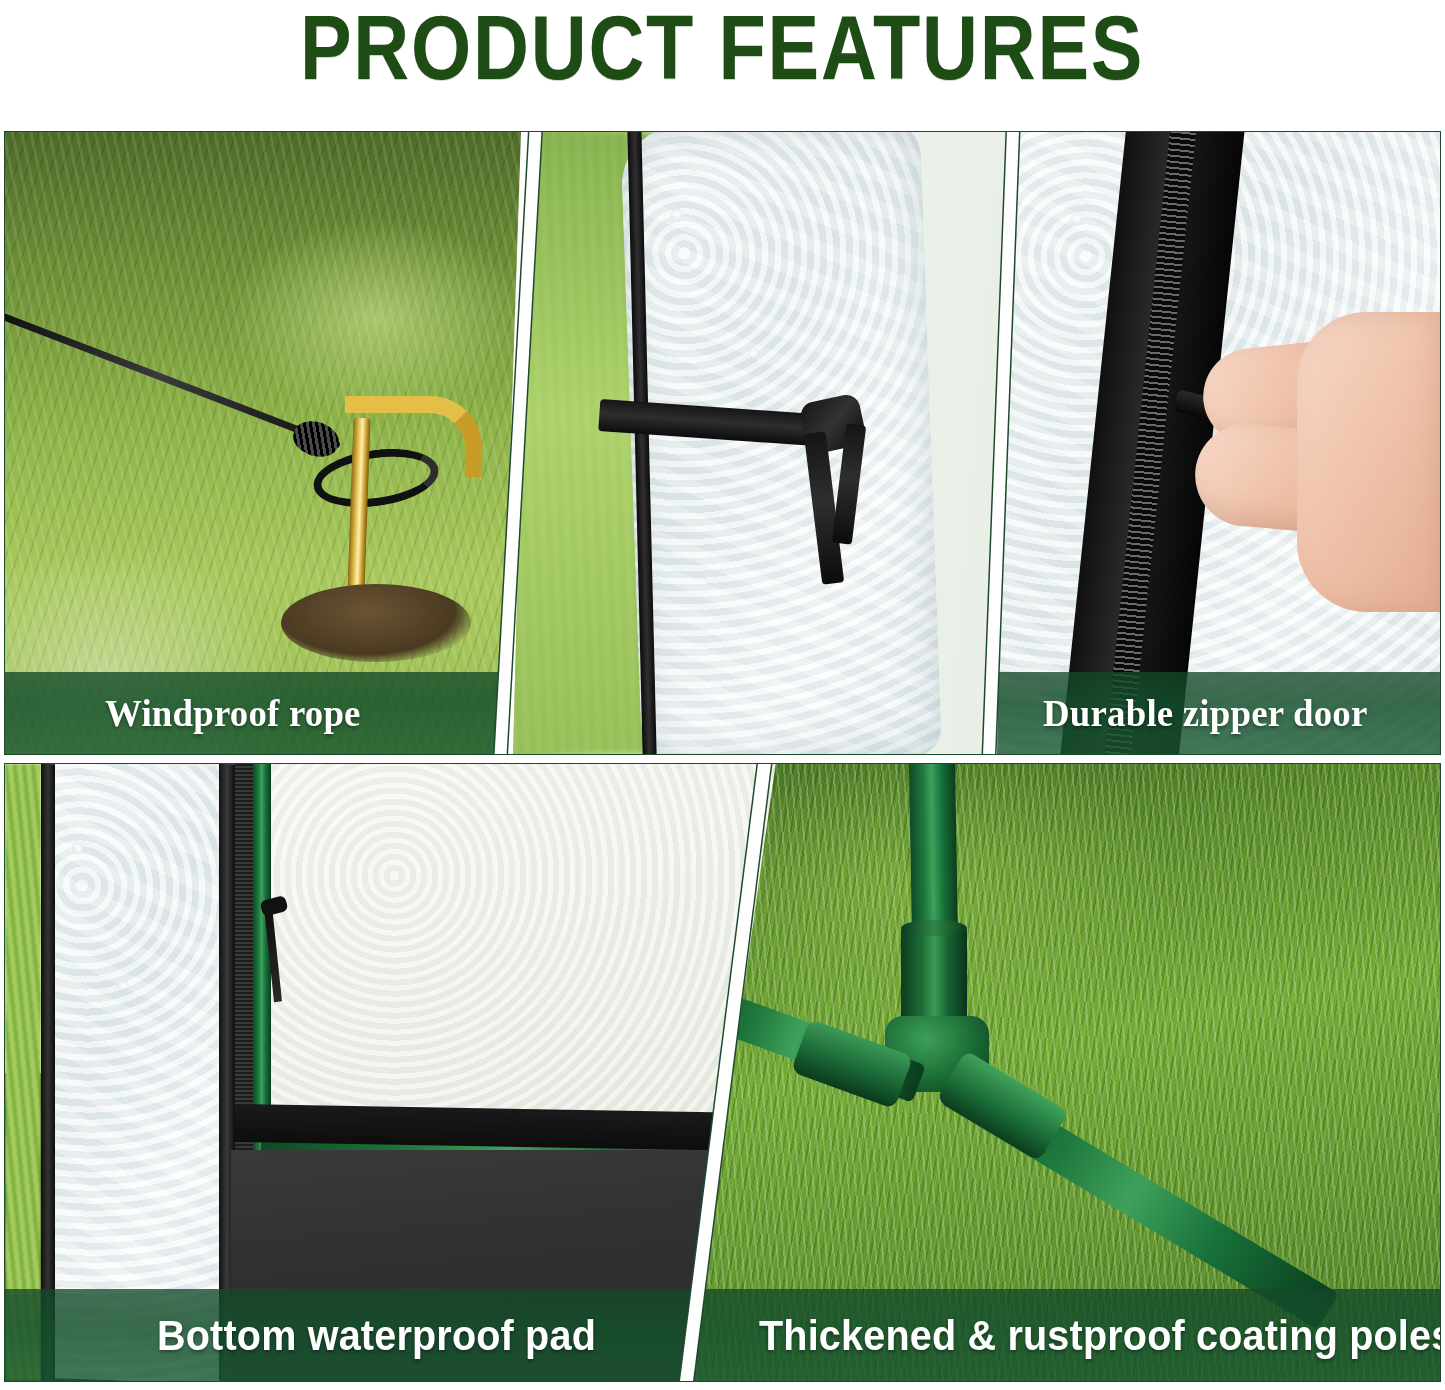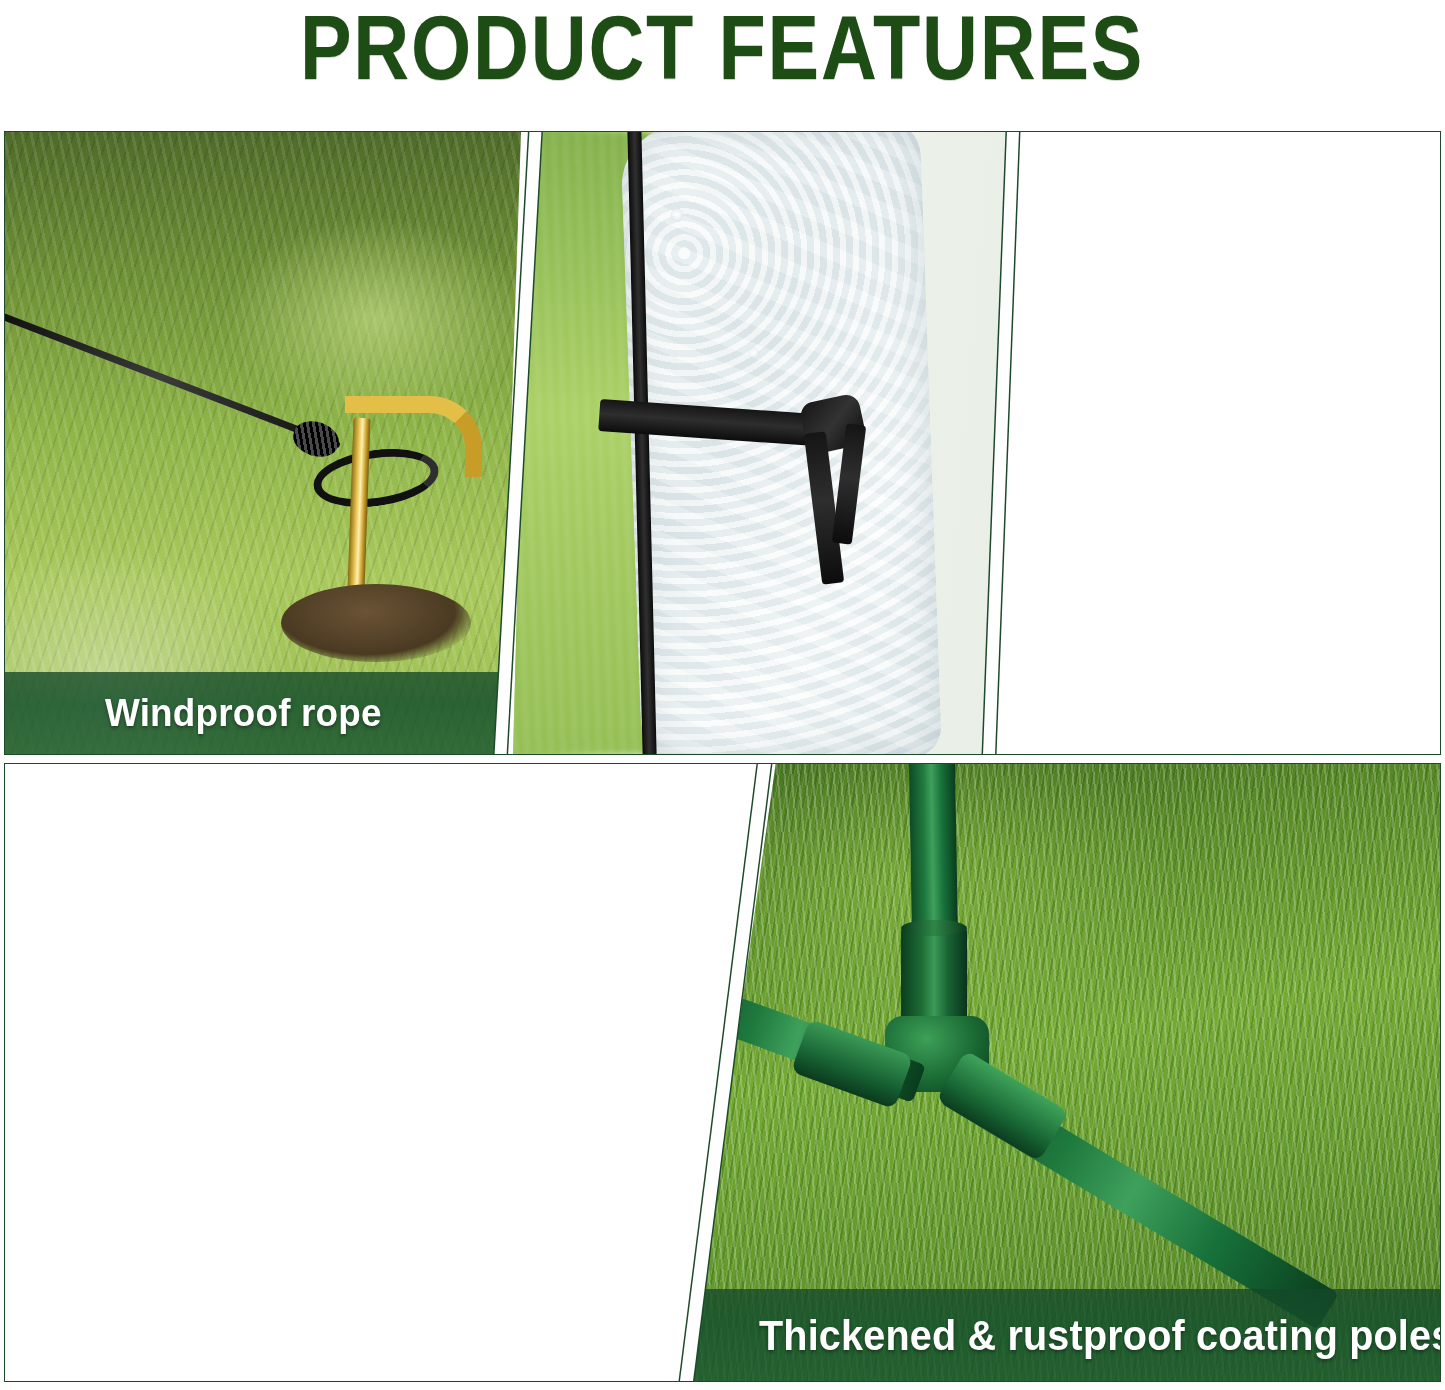--- a/index.html
+++ b/index.html
@@ -31,21 +31,21 @@
   }
 
   
   #collage{
     position:absolute;
     left:4px;top:131px;
     width:1437px;height:1251px;
   }
   .photo-row{position:absolute;left:0;width:100%;overflow:hidden;
     border:1.5px solid #1e4a2c;box-sizing:border-box;background:#fff;}
-  #row-top{top:0;height:624px;}
+  #row-top{top:0;height:624px;font-family:Liberation Serif, serif;}
   #row-bottom{top:632px;height:619px;}
 
   
   .cell{position:absolute;top:0;height:100%;overflow:hidden;}
   .cell .art{position:absolute;inset:0;}
 
   
   .grass-bg{
     background:
       radial-gradient(ellipse 60% 35% at 20% 88%, rgba(255,255,255,.35), transparent 60%),
@@ -172,24 +172,79 @@
 
         <div style="position:absolute;left:290px;top:266px;width:60px;height:52px;border-radius:14px;
                     background:linear-gradient(140deg,#151515,#333 50%,#0a0a0a);transform:rotate(-12deg);"></div>
         <div class="strap" style="left:300px;top:300px;width:22px;height:152px;transform:rotate(-7deg);border-radius:4px;"></div>
         <div class="strap" style="left:326px;top:292px;width:20px;height:120px;transform:rotate(7deg);border-radius:4px;"></div>
       </div>
     </div>
 
     <div class="divider" style="left:990px;transform:skewX(-2.2deg);"></div>
 
+    <div class="cell" style="left:992px;width:445px;clip-path:polygon(2.6% 0,100% 0,100% 100%,0 100%);">
+      <div class="art bubble-bg">
+
+        <div class="zip-tape" style="left:96px;top:-30px;width:118px;height:690px;transform:rotate(6deg);"></div>
+        <div class="zip-teeth" style="left:140px;top:-30px;width:26px;height:690px;transform:rotate(6deg);"></div>
+
+        <div style="position:absolute;left:178px;top:264px;width:58px;height:22px;border-radius:5px;
+                    background:linear-gradient(180deg,#2a2a2a,#070707);transform:rotate(14deg);"></div>
+
+        <div class="finger" style="left:206px;top:212px;width:180px;height:96px;border-radius:52px 14px 14px 52px;transform:rotate(-6deg);
+                    box-shadow:inset -12px -8px 22px rgba(190,140,115,.45);"></div>
+        <div class="finger" style="left:198px;top:296px;width:190px;height:102px;border-radius:56px 16px 16px 56px;transform:rotate(5deg);
+                    box-shadow:inset -14px -10px 24px rgba(190,140,115,.45);"></div>
+        <div class="finger" style="left:300px;top:180px;width:160px;height:300px;border-radius:70px 0 0 70px;
+                    box-shadow:inset -16px 0 30px rgba(190,140,115,.4);"></div>
+      </div>
+      <div class="label-band">
+        <span class="label-text" style="margin-left:46px;">Durable zipper door</span>
+      </div>
+    </div>
   </div>
 
   <div class="photo-row" id="row-bottom">
 
+    <div class="cell" style="left:0;width:772px;clip-path:polygon(0 0,100% 0,89% 100%,0 100%);">
+      <div class="art" style="background:linear-gradient(180deg,#eef0e7 0%,#e8ebe0 50%,#2b2b2b 50.1%,#242424 100%);">
+
+        <div style="position:absolute;left:0;top:0;width:36px;height:100%;
+                    background:repeating-linear-gradient(84deg,#7fb03f 0 4px,#a4cc62 4px 9px);filter:blur(1px);"></div>
+
+        <div class="bubble-bg" style="position:absolute;left:40px;top:0;width:186px;height:100%;transform:skewY(2deg);"></div>
+        <div style="position:absolute;left:36px;top:0;width:14px;height:100%;
+                    background:linear-gradient(90deg,#101010,#343434 50%,#0d0d0d);transform:skewY(2deg);"></div>
+        <div style="position:absolute;left:214px;top:0;width:16px;height:100%;
+                    background:linear-gradient(90deg,#121212,#3a3a3a 50%,#0e0e0e);transform:skewY(2deg);"></div>
+
+        <div style="position:absolute;left:230px;top:0;width:32px;height:390px;
+                    background:repeating-linear-gradient(0deg,#1c1c1c 0 2px,#3a3a3a 2px 4px);"></div>
+
+        <div class="wall-bg" style="position:absolute;left:262px;top:0;width:510px;height:372px;"></div>
+
+        <div class="pole" style="left:248px;top:0;width:18px;height:390px;"></div>
+
+        <div class="pole" style="left:256px;top:372px;width:516px;height:16px;transform:rotate(1deg);transform-origin:left center;"></div>
+
+        <div style="position:absolute;left:230px;top:340px;width:542px;height:38px;
+                    background:linear-gradient(180deg,#1a1a1a,#0d0d0d);transform:rotate(1deg);transform-origin:left center;"></div>
+
+        <div class="pad-bg" style="position:absolute;left:226px;top:386px;width:546px;height:233px;"></div>
+
+        <div style="position:absolute;left:264px;top:142px;width:8px;height:96px;
+                    background:linear-gradient(180deg,#0e0e0e,#2a2a2a);transform:rotate(-6deg);"></div>
+        <div style="position:absolute;left:256px;top:134px;width:26px;height:16px;border-radius:6px;
+                    background:#121212;transform:rotate(-14deg);"></div>
+      </div>
+      <div class="label-band">
+        <span class="label-text" style="margin-left:152px;">Bottom waterproof pad</span>
+      </div>
+    </div>
 
     <div class="divider" style="left:714px;width:13px;transform:skewX(-7.2deg);"></div>
 
     <div class="cell" style="left:684px;width:753px;clip-path:polygon(11.5% 0,100% 0,100% 100%,0 100%);">
       <div class="art grass-sharp">
 
         <div class="pole" style="left:222px;top:-10px;width:46px;height:250px;border-radius:4px;transform:rotate(-1deg);"></div>
 
         <div style="position:absolute;left:212px;top:160px;width:66px;height:110px;border-radius:8px;
                     background:linear-gradient(90deg,#0b3d1d,#1d6e36 32%,#3b9a56 50%,#176233 72%,#09341a);"></div>

